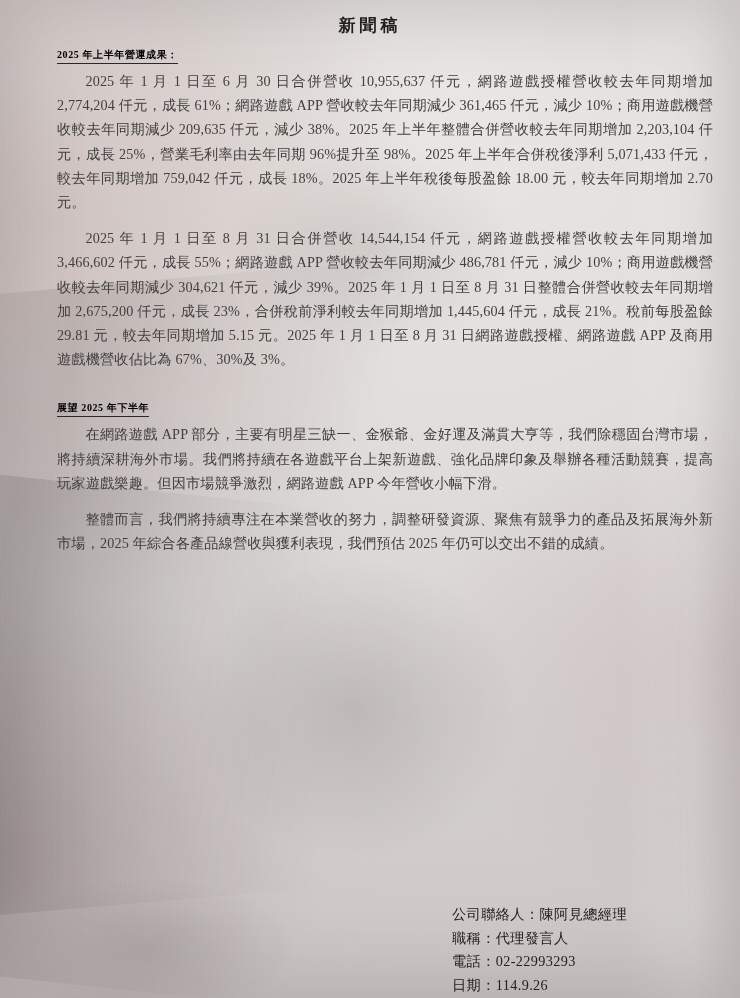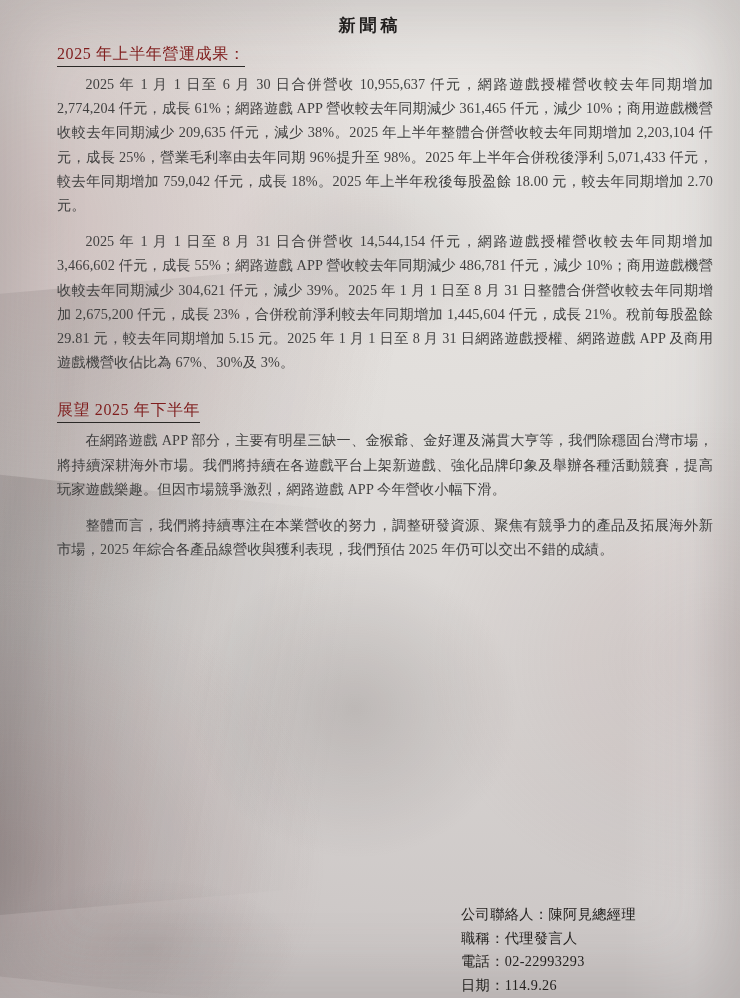--- a/index.html
+++ b/index.html
@@ -106,28 +106,28 @@
     font-weight: 600;
     color: #201e1d;
   }
   .body-col {
     position: absolute;
     left: 57px;
     top: 44px;
     width: 656px;
   }
   .heading {
-    font-size: 16px;
+    font-size: 10px;
     letter-spacing: 0.6px;
     margin: 0 0 2px 0;
     padding-bottom: 1px;
     display: inline-block;
     border-bottom: 1.2px solid #2a2826;
-    color: #7f1d1d;
-    font-weight: 400;
+    color: #000000;
+    font-weight: 700;
   }
   .heading-wrap { margin-bottom: 3px; }
   p.para {
     margin: 0 0 12px 0;
     font-size: 14.2px;
     line-height: 24.2px;
     text-align: justify;
     text-justify: inter-character;
     text-indent: 2em;
     letter-spacing: 0.15px;
@@ -137,21 +137,21 @@
   .gap-before { margin-top: 26px; }
   .signature {
     position: absolute;
     left: 452px;
     top: 903px;
     font-size: 14.2px;
     line-height: 23.5px;
     letter-spacing: 0.4px;
     color: #23211f;
   }
-  .signature div { white-space: nowrap; margin-left: 9px; }
+  .signature div { white-space: nowrap; }
 </style>
 </head>
 <body>
 
 <div id="page">
 
   <div id="paper-base"></div>
   <div id="tint-warm" class="shade"></div>
   <div id="crease-1" class="shade"></div>
   <div id="crease-2" class="shade"></div>

